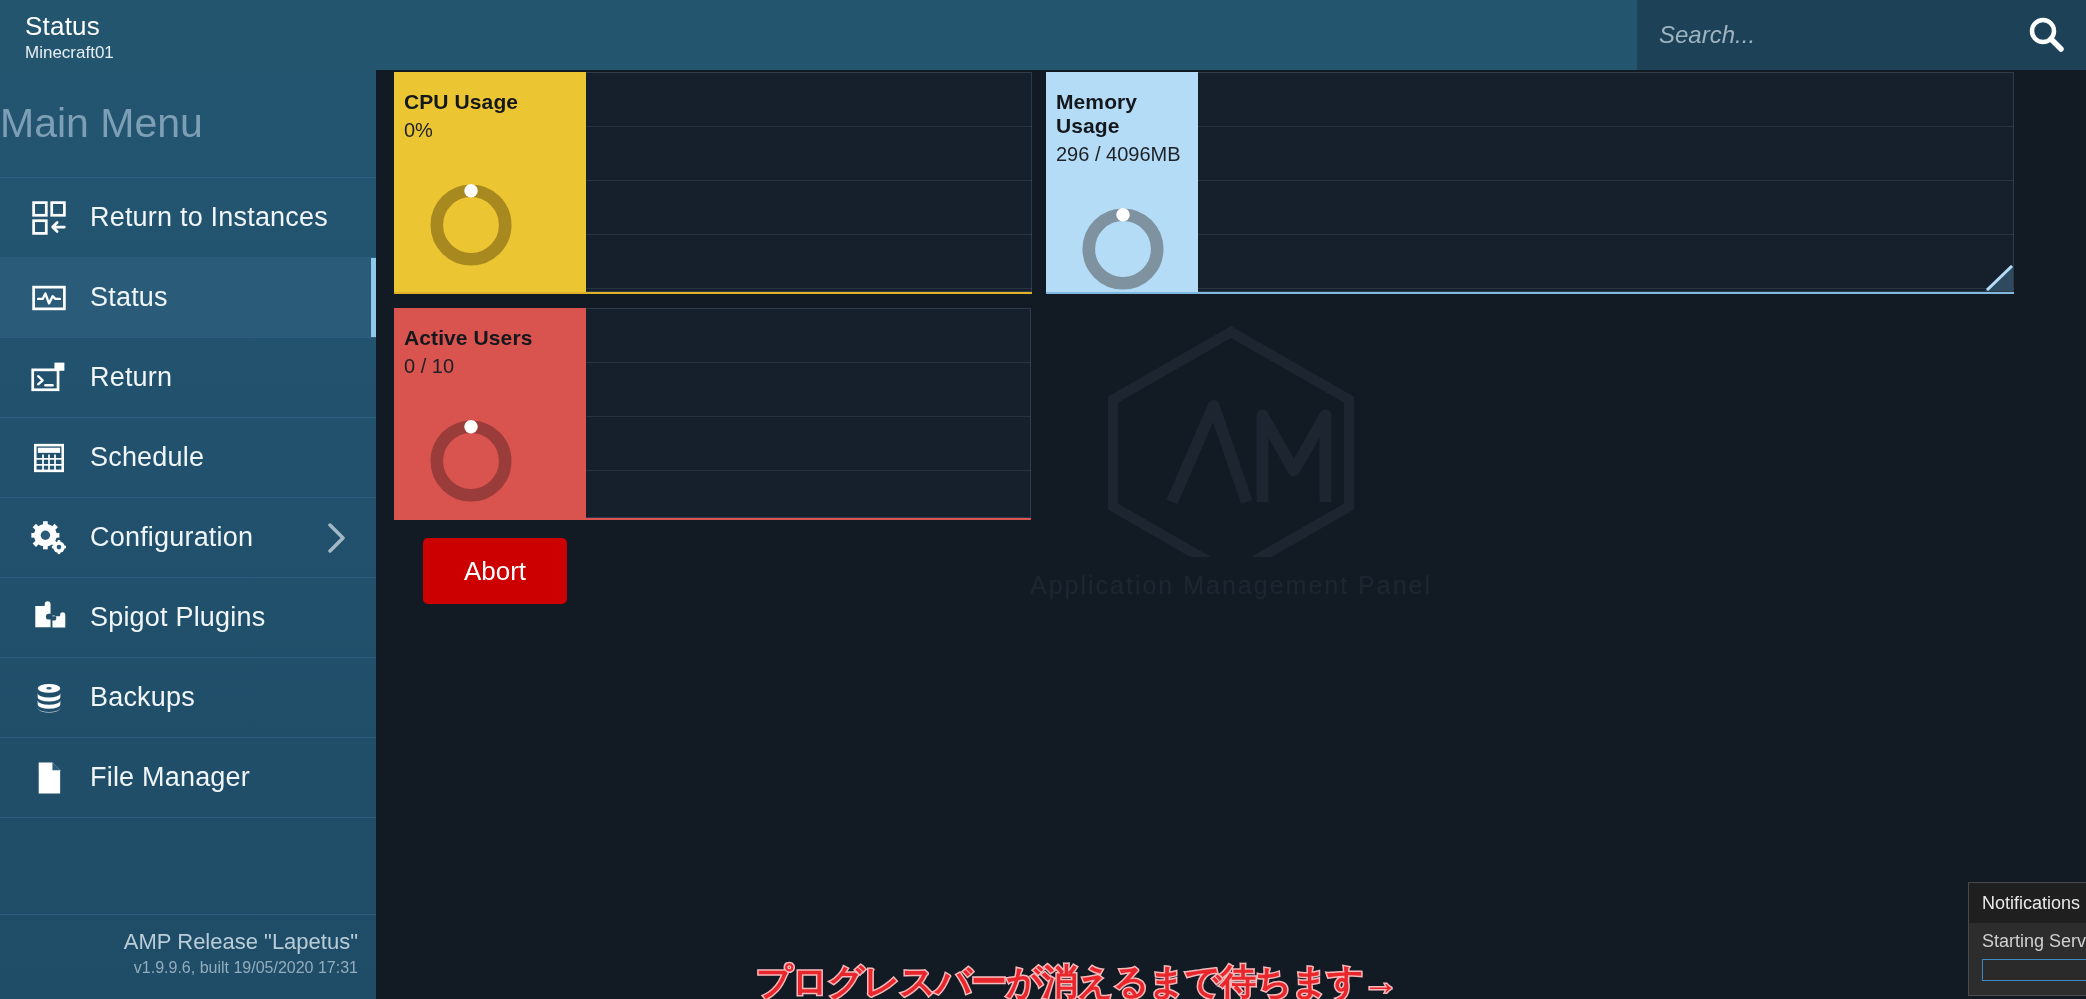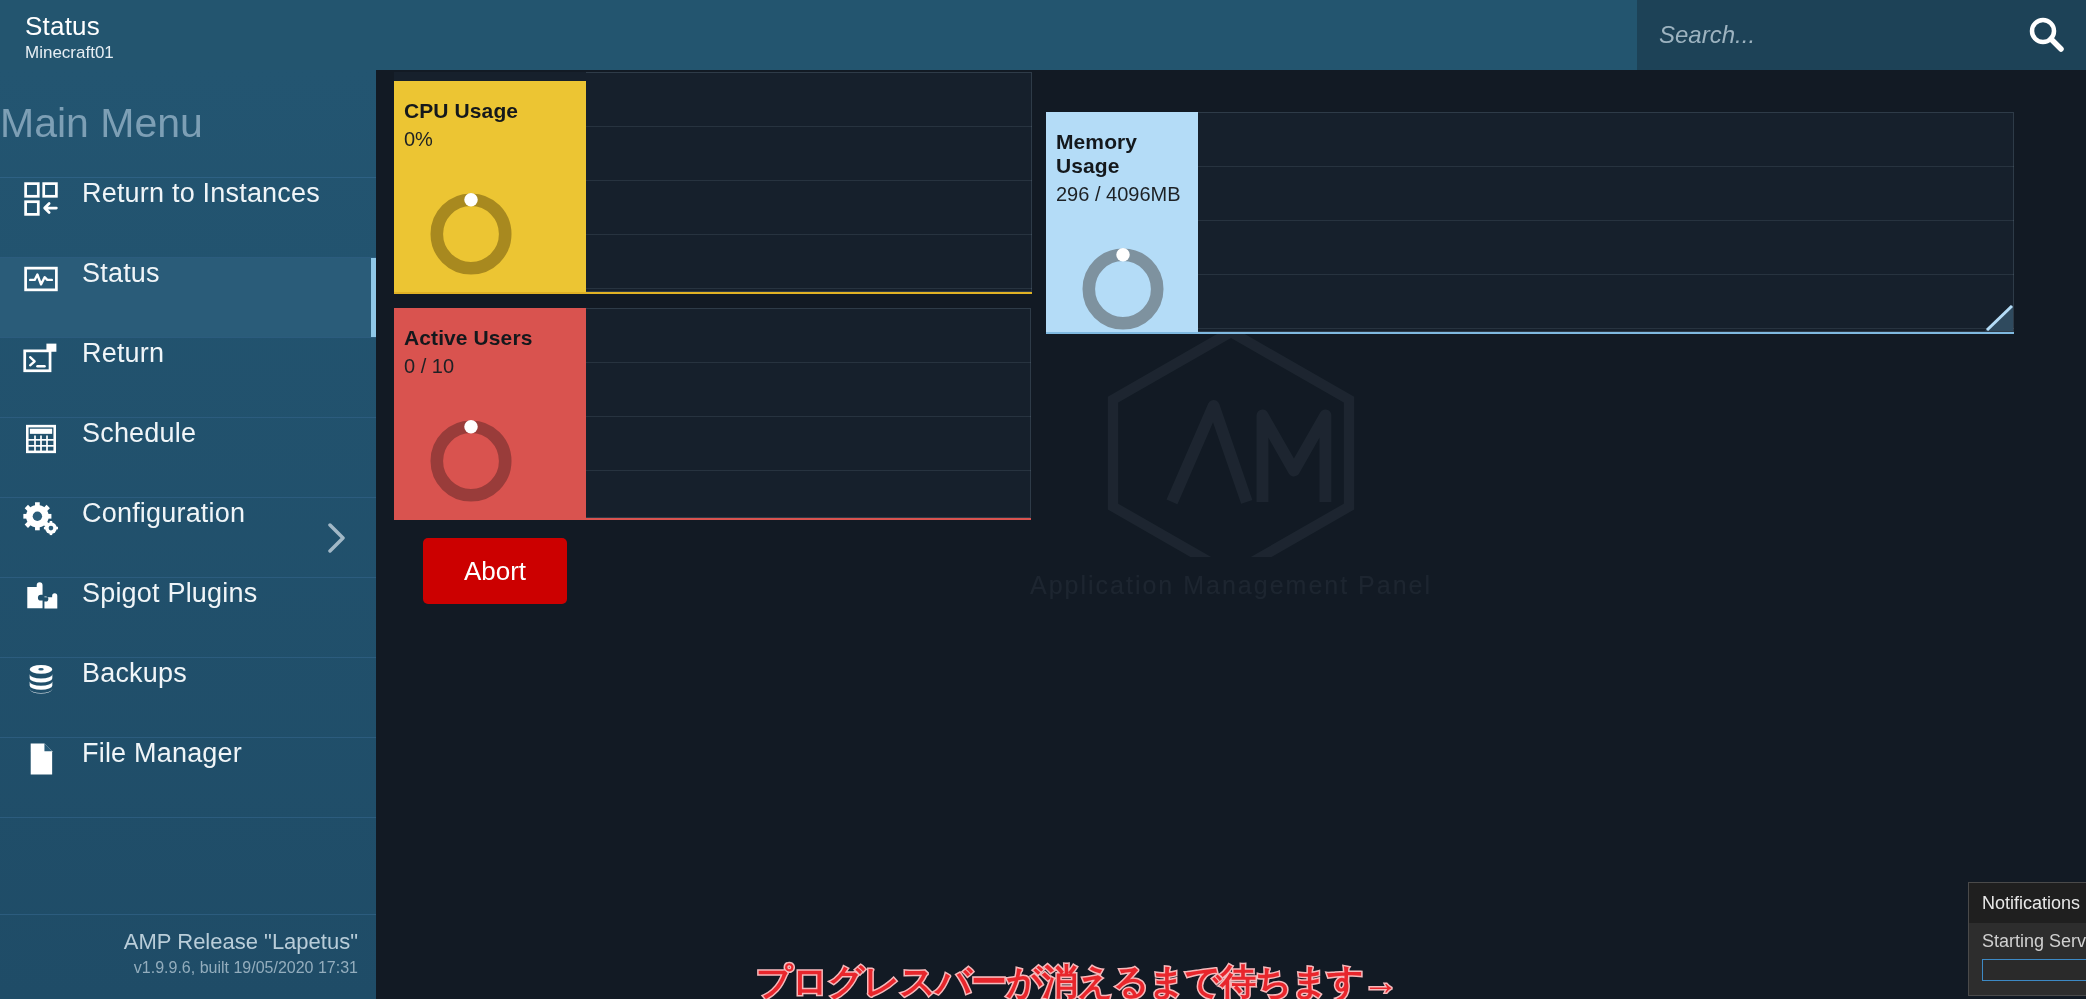--- a/index.html
+++ b/index.html
@@ -59,22 +59,22 @@
     z-index: 15;
   }
   #menu-title {
     height: 108px; flex: none;
     display: flex; align-items: center;
     color: #7d9fb5; font-size: 41px; font-weight: 400;
     border-bottom: 1px solid #2e6184;
   }
   .nav-item {
     height: 80px; flex: none;
-    display: flex; align-items: flex-start;
-    padding-left: 20px;
+    display: flex; align-items: center;
+    padding-left: 28px;
     border-bottom: 1px solid #2c5c7e;
     position: relative;
     cursor: pointer;
   }
   .nav-item .nav-icon {
     width: 42px; height: 42px; flex: none;
     margin-right: 20px;
     display: flex; align-items: center; justify-content: center;
   }
   .nav-item .nav-label {
@@ -150,25 +150,25 @@
         rgba(190,215,230,0.10) 53px,
         rgba(190,215,230,0.10) 54px
       );
     border: 1px solid rgba(175,205,225,0.16);
     border-left: 0;
   }
 
   #card-cpu    { left: 18px;   top: 2px;   width: 638px; height: 222px;
                  border-bottom: 2px solid #e0b225; }
   #card-mem    { left: 670px;  top: 2px;   width: 968px; height: 222px;
-                 border-bottom: 2px solid #7fb9e0; margin-top: 40px; }
+                 border-bottom: 2px solid #7fb9e0; }
   #card-users  { left: 18px;   top: 238px; width: 637px; height: 212px;
                  border-bottom: 2px solid #d9534f; }
 
-  #card-cpu   .legend { background: #ecc533; margin-top: 9px; }
+  #card-cpu   .legend { background: #ecc533; }
   #card-mem   .legend { background: #b4dcf7; width: 152px; }
   #card-users .legend { background: #d9534f; }
 
   #resize-handle {
     position: absolute; right: 0; bottom: 0;
     width: 28px; height: 26px; pointer-events: none;
   }
 
   
   #abort-button {

